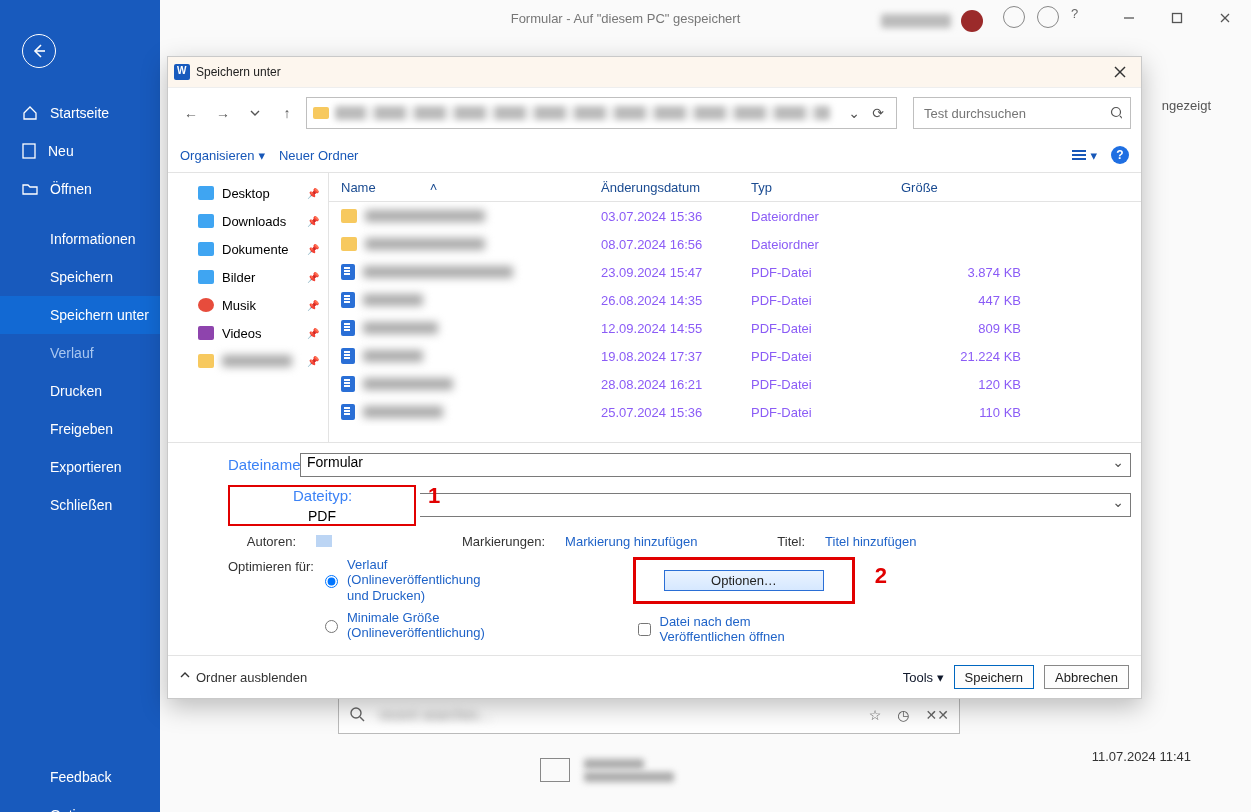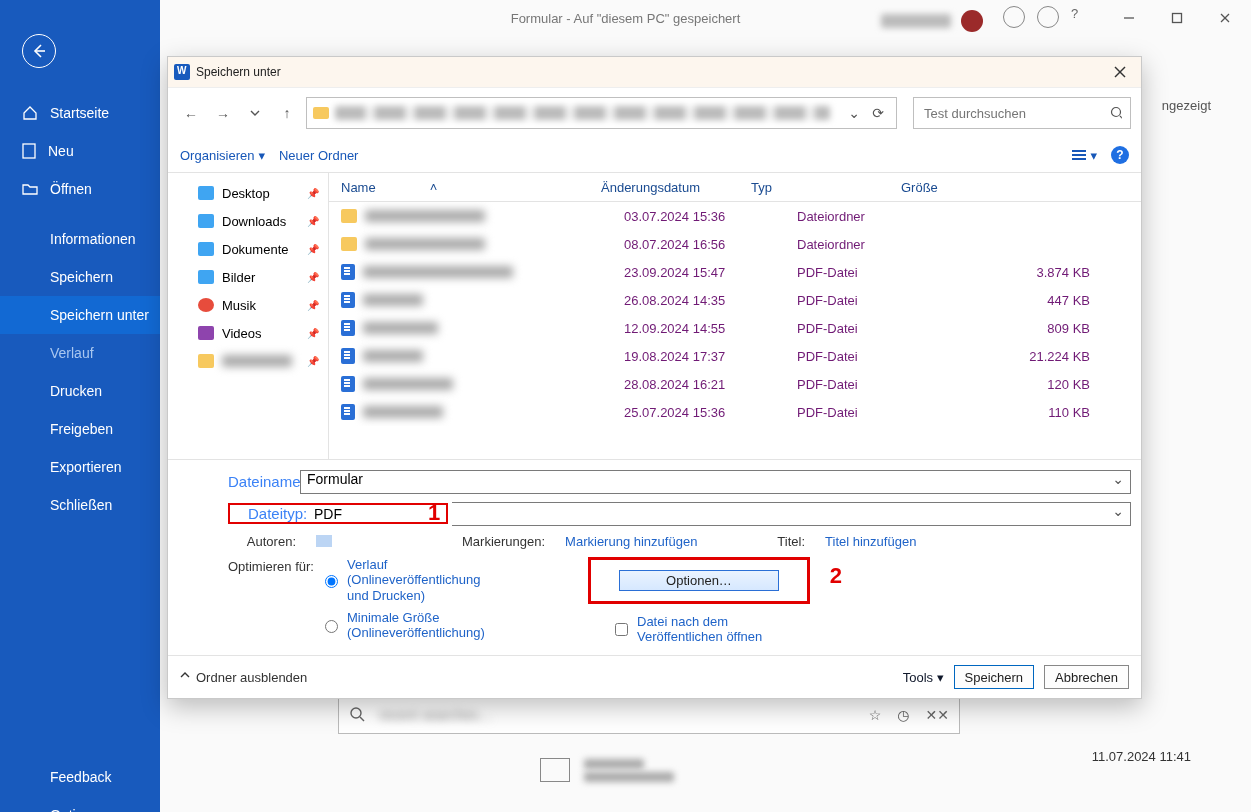--- a/index.html
+++ b/index.html
@@ -338,22 +338,21 @@
     border-bottom: 1px solid #e3e3e3;
   }
   .file-header .col {
     display: flex; align-items: center; gap: 4px;
   }
   .file-rows {
     overflow: hidden;
   }
   .file-row {
     height: 28px;
-    color: #701a75;
-    gap: 23px;
+    color: #8b5cf6;
   }
   .file-row .name-cell {
     display: flex; align-items: center; gap: 8px;
   }
   .f-folder{width:16px;height:14px;background:#f7c95f;border-radius:2px;}
   .f-pdf{width:14px;height:16px;background:#2a6fd6;border-radius:2px;position:relative;}
   .f-pdf::after{content:"";position:absolute;left:3px;top:3px;width:6px;height:2px;background:#fff;box-shadow:0 3px 0 #fff,0 6px 0 #fff;}
   .blur-name{filter:blur(4px);background:#aaa;height:12px;border-radius:2px;}
 
   .dlg-bottom {
@@ -410,20 +409,21 @@
     border:1px solid #2a6fd6;
     background:linear-gradient(#eaf3ff,#d6e8ff);
     font-size:13px;color:#222;
     display:flex;align-items:center;justify-content:center;
   }
   .options-red-box{
     border:3px solid #e10000;
     padding:10px 28px;
     display:flex;align-items:center;justify-content:center;
     position:relative;
+    margin-left:45px;
   }
   .annotation-num{
     position:absolute;
     font-size:22px;
     font-weight:700;
     color:#e10000;
   }
   .open-after{display:flex;gap:6px;color:#1f63c8;align-items:center;}
   .dlg-footer{
     border-top:1px solid #e3e3e3;
@@ -804,21 +804,21 @@
     <div class="labeled-field">
       <label>Dateiname:</label>
       <div class="input-wrap">
         <span>Formular</span>
         <span class="chev">⌄</span>
       </div>
     </div>
 
     <div class="labeled-field" style="position:relative;">
       <span class="annotation-num" style="left:200px;top:-2px;">1</span>
-      <div class="red-highlight" style="display:flex;align-items:center;gap:4px;padding:0 18px;width:180px;">
+      <div class="red-highlight" style="display:flex;align-items:center;gap:4px;padding:0 2px;width:180px;flex-direction:column;">
         <label style="width:58px;text-align:right;">Dateityp:</label>
         <span style="padding:0 4px;">PDF</span>
       </div>
       <div class="input-wrap" style="border-left:none;height:22px;">
         <span class="chev">⌄</span>
       </div>
     </div>
 
     <div class="meta-row">
       <span class="label" style="width:68px;text-align:right;">Autoren:</span>

